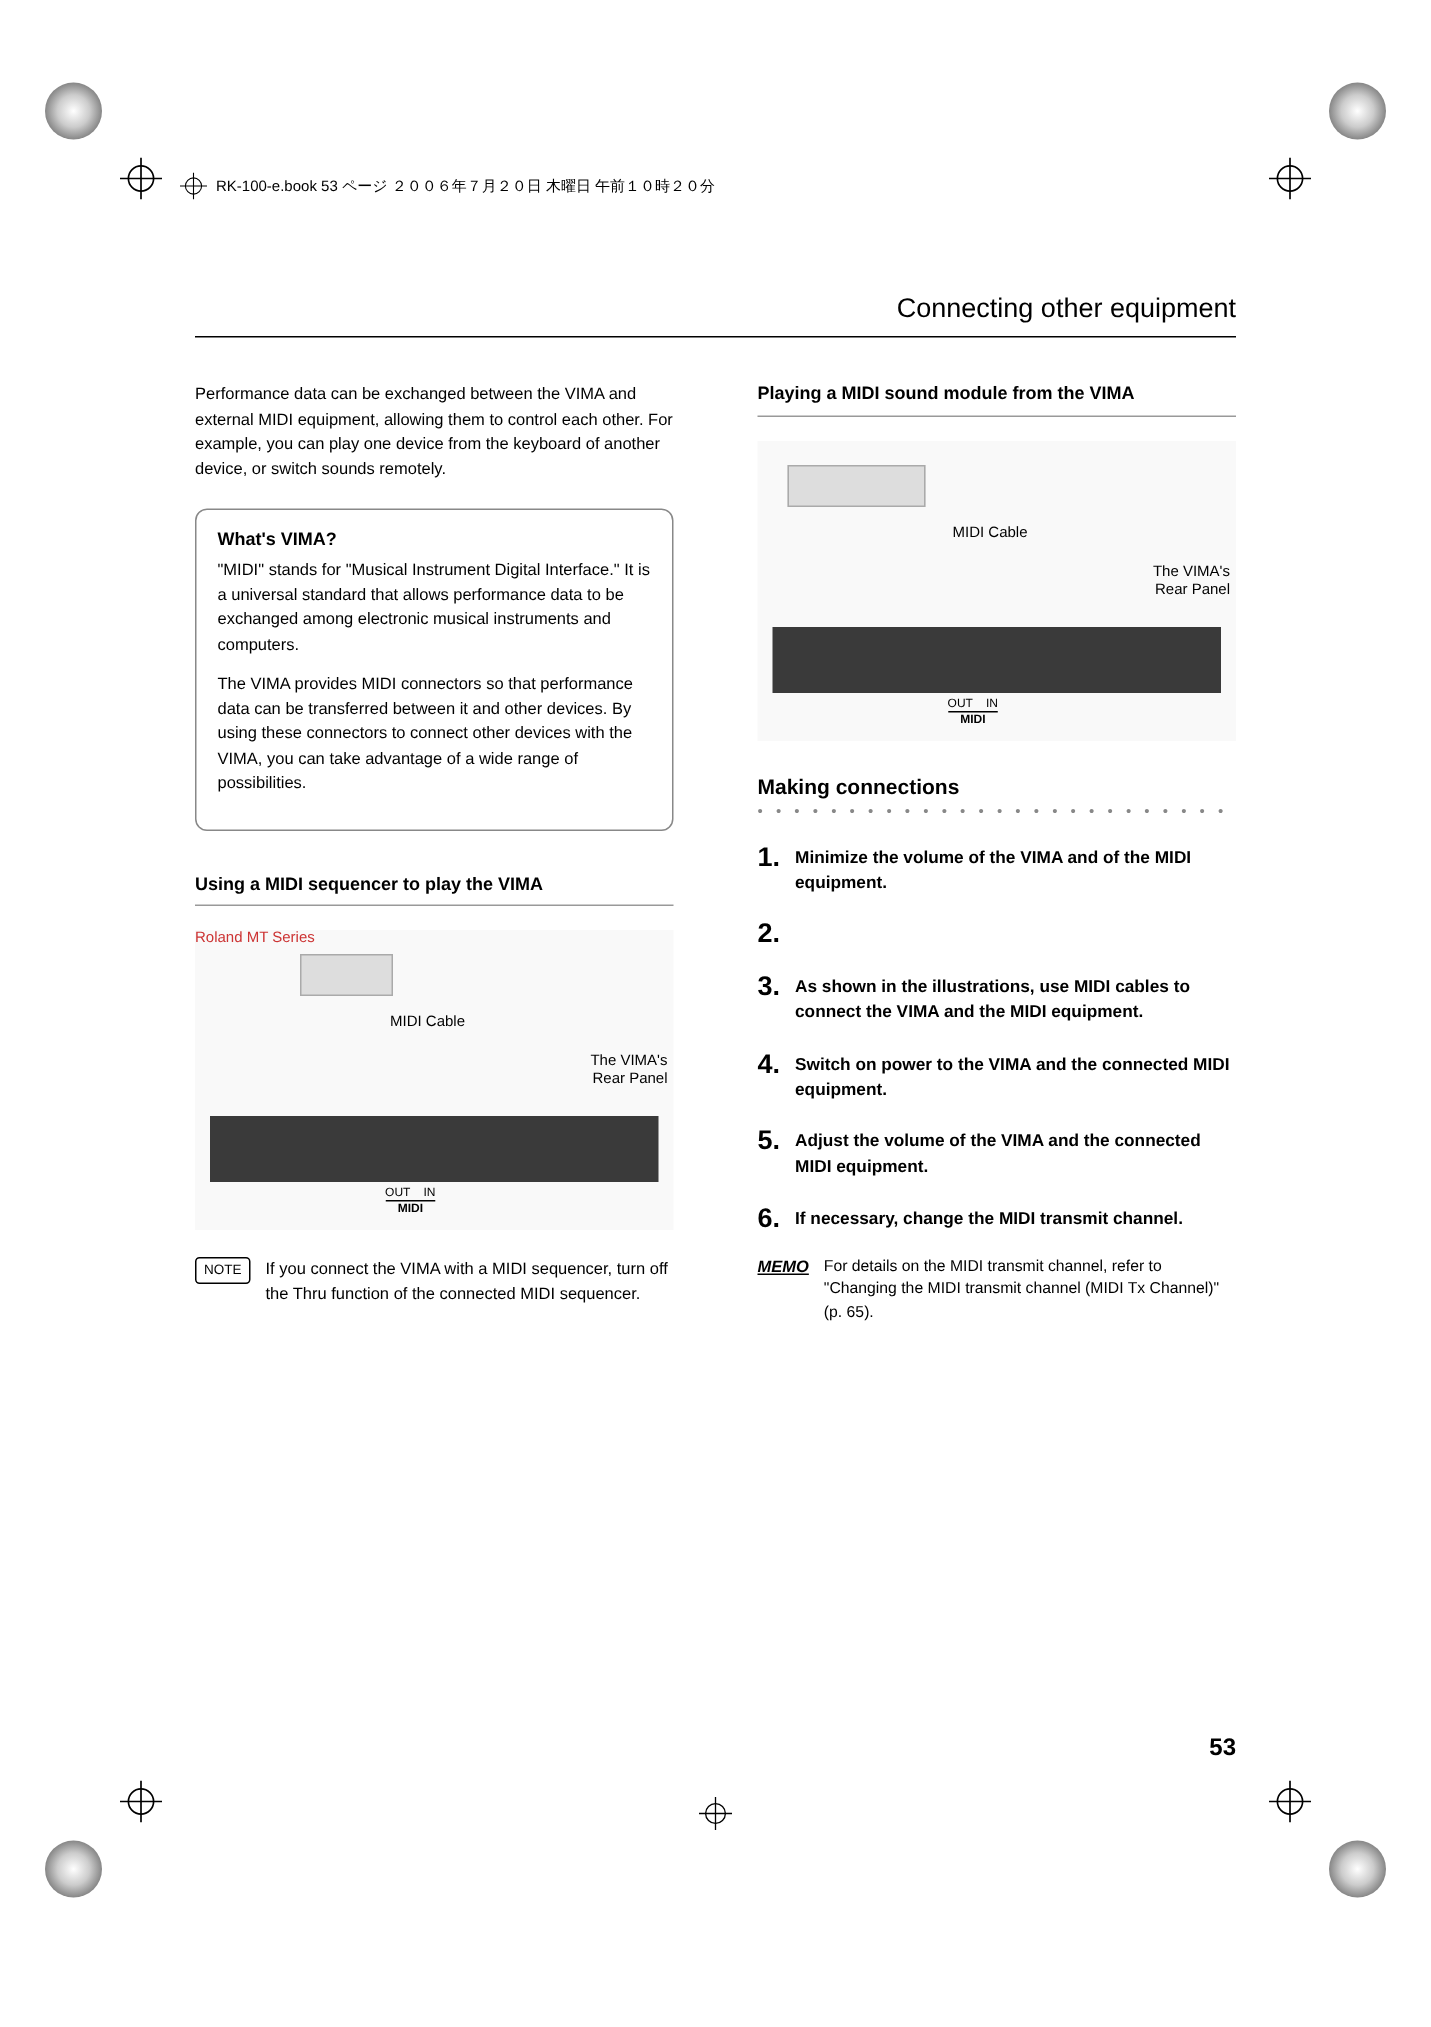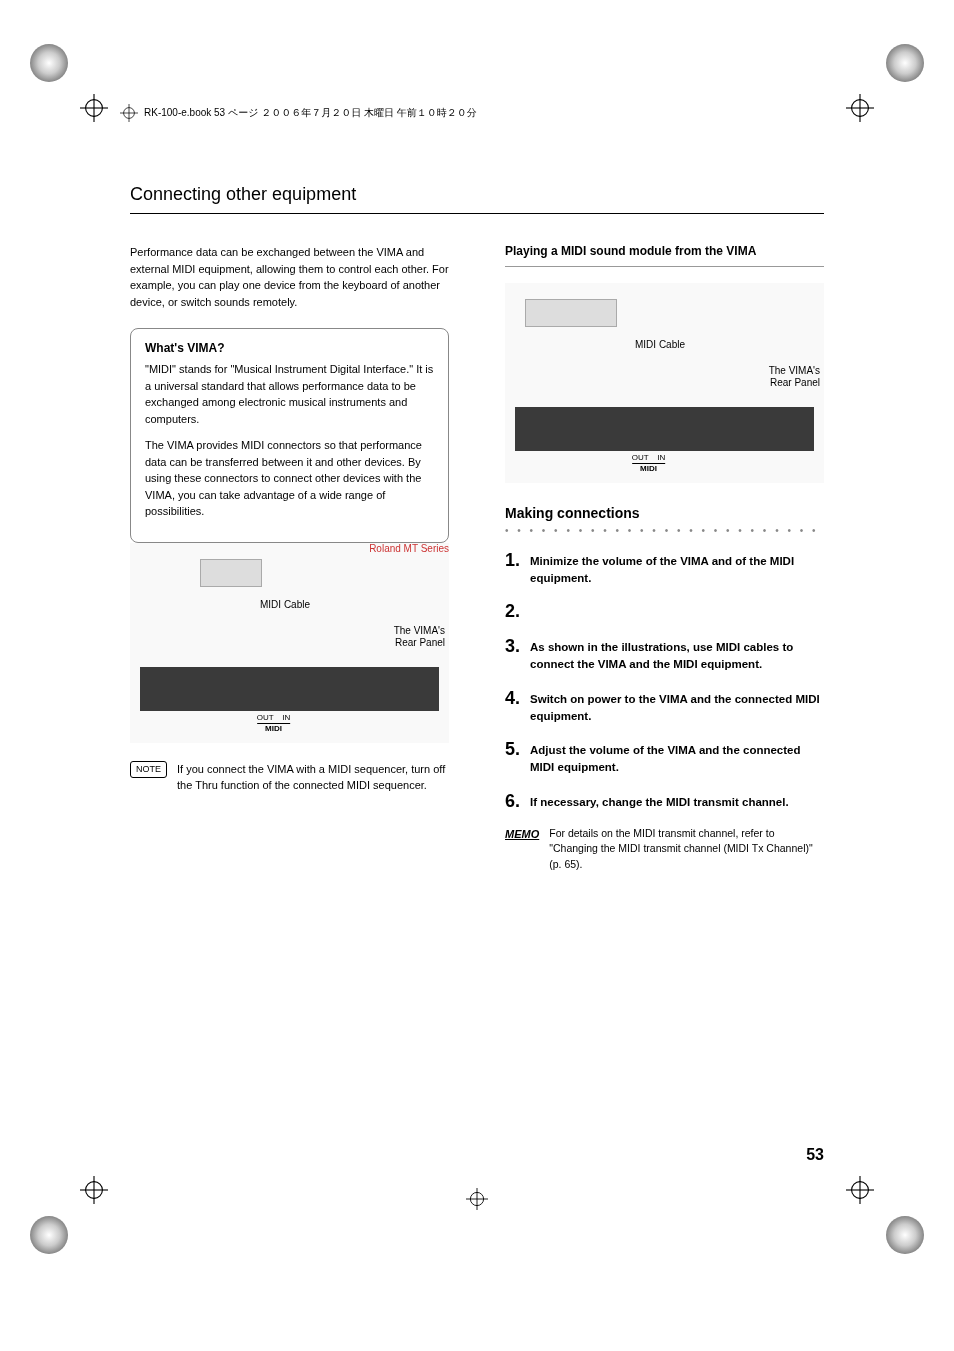--- a/index.html
+++ b/index.html
@@ -1,36 +1,36 @@
 <!DOCTYPE html>
 <html><head>
 <meta charset="utf-8">
 <style>
 body{margin:0;font-family:Arial,Helvetica,sans-serif;background:#fff;color:#000}
-.page{width:954px;height:1290px;position:relative;margin:4px auto;background:#fff}
+.page{width:954px;height:1290px;position:relative;margin:15px auto;background:#fff}
 .corner{position:absolute;width:80px;height:80px}
 .corner.tl{top:40px;left:30px}
 .corner.tr{top:40px;right:30px}
 .corner.bl{bottom:40px;left:30px}
 .corner.br{bottom:40px;right:30px}
 .disc{width:38px;height:38px;border-radius:50%;background:radial-gradient(circle,#fff 0%,#ccc 40%,#888 70%,#444 100%);position:absolute}
 .tl .disc{top:0;left:0}
 .tr .disc{top:0;right:0}
 .bl .disc{bottom:0;left:0}
 .br .disc{bottom:0;right:0}
 .crosshair{width:28px;height:28px;position:absolute;display:flex;align-items:center;justify-content:center}
 .tl .crosshair{top:50px;left:50px}
 .tr .crosshair{top:50px;right:50px}
 .bl .crosshair{bottom:50px;left:50px}
 .br .crosshair{bottom:50px;right:50px}
 .crosshair svg{width:28px;height:28px}
 .header-line{position:absolute;top:100px;left:120px;font-size:10px;display:flex;align-items:center;gap:6px}
 .header-line .cross{width:18px;height:18px}
 .content{position:absolute;top:180px;left:130px;right:130px}
-.chapter-title{text-align:left;font-size:18px;margin-bottom:8px}
+.chapter-title{text-align:right;font-size:18px;margin-bottom:8px}
 .rule{border-top:1px solid #000;margin-bottom:30px}
 .section-bar{background:#5a5a5a;color:#fff;font-size:22px;font-weight:bold;padding:8px 14px;margin-bottom:14px}
 .two-col{display:flex;gap:56px}
 .left-col{flex:1;min-width:0}
 .right-col{flex:1;min-width:0}
 .intro{font-size:11px;line-height:1.5;margin-bottom:18px}
 .whats-box{border:1.5px solid #888;border-radius:8px;padding:12px 14px}
 .whats-box h4{margin:0 0 6px 0;font-size:12px;font-weight:bold}
 .whats-box p{margin:0 0 10px 0;font-size:11px;line-height:1.5}
 .sub-hd{font-size:12px;font-weight:bold;padding-bottom:6px;border-bottom:1px solid #999;margin:28px 0 16px 0;line-height:1.3}
@@ -114,23 +114,24 @@
     <div class="two-col">
       <div class="left-col">
         <div class="intro">Performance data can be exchanged between the VIMA and external MIDI equipment, allowing them to control each other. For example, you can play one device from the keyboard of another device, or switch sounds remotely.</div>
 
         <div class="whats-box">
           <h4>What's VIMA?</h4>
           <p>"MIDI" stands for "Musical Instrument Digital Interface." It is a universal standard that allows performance data to be exchanged among electronic musical instruments and computers.</p>
           <p>The VIMA provides MIDI connectors so that performance data can be transferred between it and other devices. By using these connectors to connect other devices with the VIMA, you can take advantage of a wide range of possibilities.</p>
         </div>
 
+        <div class="sub-hd">Using a MIDI sequencer to play the VIMA</div>
 
         <div class="diagram">
-          <div class="label" style="top:0;left:0;right:0;text-align:right;color:#c33">Roland MT Series</div>
+          <div class="label" style="top:0;left:0;right:0;text-align:left;color:#c33">Roland MT Series</div>
           <div class="device" style="top:16px;left:70px;width:60px;height:26px"></div>
           <div class="label" style="top:56px;left:130px">MIDI Cable</div>
           <div class="label" style="top:82px;right:4px;text-align:right">The VIMA's</div>
           <div class="label" style="top:94px;right:4px;text-align:right">Rear Panel</div>
           <div class="panel" style="bottom:32px"></div>
           <div class="portbox">
             <div style="white-space:pre">OUT    IN</div>
             <div style="border-top:1px solid #000;margin-top:1px;font-weight:bold">MIDI</div>
           </div>
         </div>

